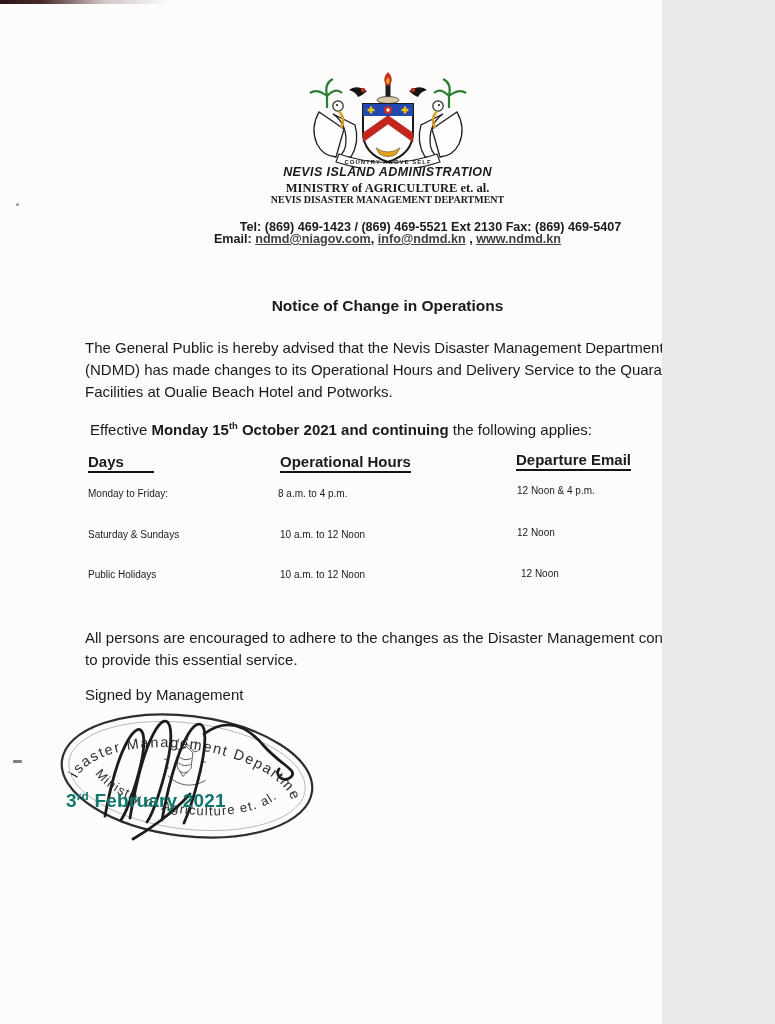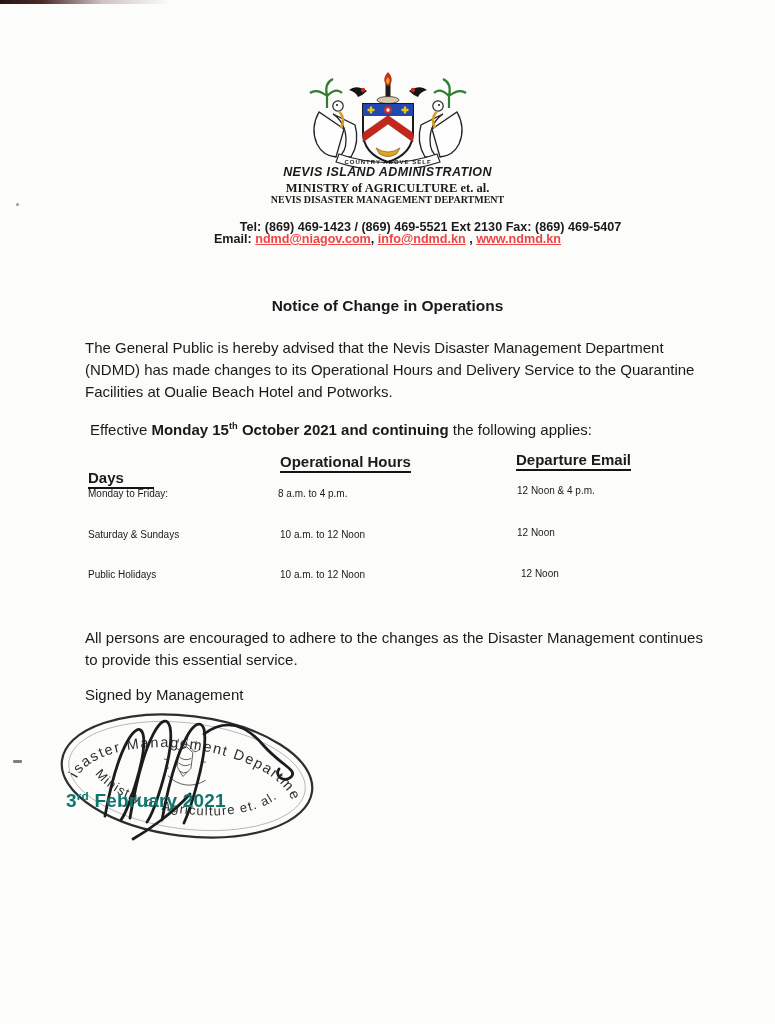--- a/index.html
+++ b/index.html
@@ -1,32 +1,32 @@
 <!DOCTYPE html>
 <html><head>
 <meta charset="utf-8">
 <style>
   html,body{margin:0;padding:0;background:#e9e9e9;}
-  .page{position:relative;width:775px;height:1024px;background:#fcfcfb;overflow:hidden;
+  .page{position:relative;width:662px;height:1024px;background:#fcfcfb;overflow:hidden;
         font-family:"Liberation Sans",sans-serif;color:#1a1a1a;}
   .abs{position:absolute;}
   .b{font-weight:bold;}
   .ctr{left:0;width:775px;text-align:center;}
   
   .lh-admin{font-size:12.5px;font-weight:bold;font-style:italic;letter-spacing:.4px;}
   .lh-serif{font-family:"Liberation Serif",serif;font-weight:bold;}
   .lh-sans{font-weight:bold;}
-  .lh-link{font-weight:bold;text-decoration:underline;color:#ef4444;}
+  .lh-link{font-weight:bold;text-decoration:underline;color:#404040;}
   
   .body-txt{font-size:15px;line-height:22px;}
   .title{font-size:15.5px;font-weight:bold;}
   sup.s{vertical-align:super;font-size:.62em;font-weight:bold;}
   
   .th{font-size:15px;font-weight:bold;border-bottom:2px solid #141414;padding-bottom:1px;}
-  .th-days{padding-right:30px;margin-top:16px;}
+  .th-days{padding-right:30px;}
   .td{font-size:10px;font-weight:normal;}
   
   .date-line{font-size:19px;font-weight:bold;color:#0f766e;letter-spacing:.2px;}
   
   .scan-bar{left:0;top:0;width:170px;height:4px;
             background:linear-gradient(90deg,#2a1416 0%,#4a2a28 25%,rgba(120,90,90,.35) 60%,rgba(255,255,255,0) 100%);}
   .speck1{left:16px;top:203px;width:3px;height:3px;border-radius:50%;background:#666;opacity:.65;}
   .speck2{left:13px;top:760px;width:9px;height:2.5px;background:#4a4a4a;opacity:.7;border-radius:1px;}
 </style>
 </head>

